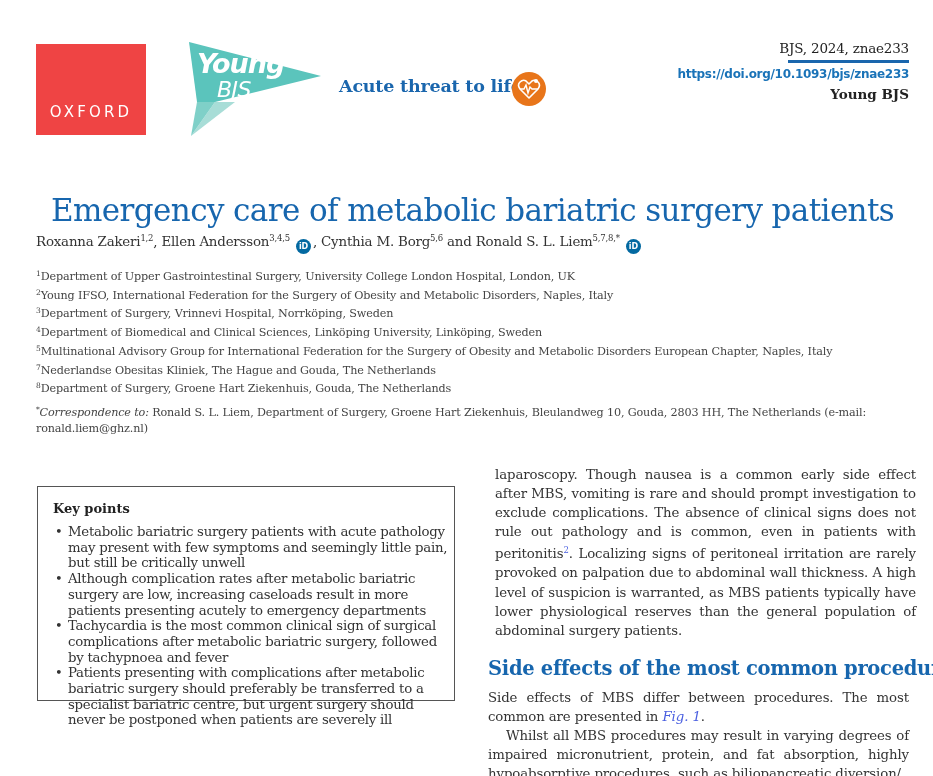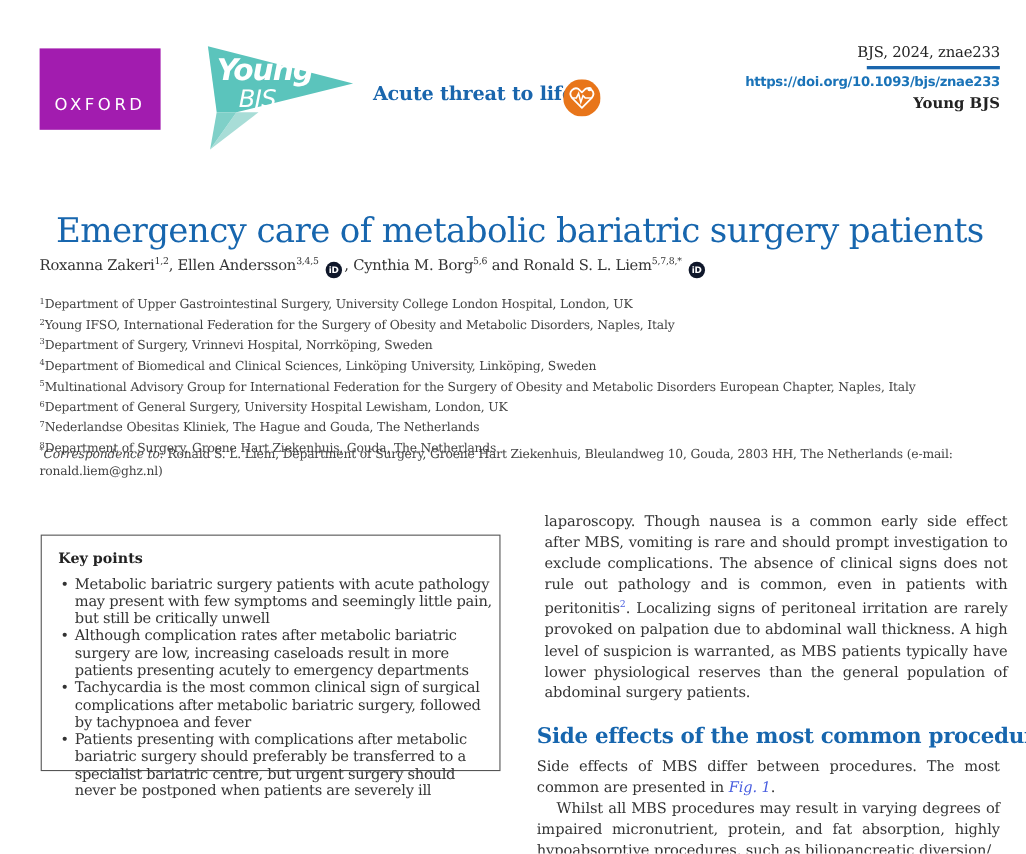--- a/index.html
+++ b/index.html
@@ -1,21 +1,21 @@
 <!DOCTYPE html>
 <html><head>
 <meta charset="utf-8">
 <style>
   html, body { margin: 0; padding: 0; background: #ffffff; }
   body { width: 933px; height: 776px; position: relative; overflow: hidden;
          font-family: "DejaVu Serif", "Liberation Serif", serif; color: #333333; }
   .abs { position: absolute; }
 
   
-  .oxford { left: 36px; top: 44px; width: 110px; height: 74px; background: #a21caf; }
+  .oxford { left: 36px; top: 44px; width: 110px; height: 91px; background: #ef4444; }
   .oxford span { position: absolute; left: 0; right: 0; bottom: 14px; text-align: center;
     color: #ffffff; font-family: "DejaVu Sans", "Liberation Sans", sans-serif; font-size: 15px;
     letter-spacing: 3.2px; }
 
   
   .ybjs { left: 187px; top: 40px; width: 136px; height: 98px; }
 
   
   .acute { left: 339px; top: 76px; font-family: "DejaVu Serif", serif; font-weight: bold;
     font-size: 17.5px; color: #1a66ad; letter-spacing: -0.2px; }
@@ -29,21 +29,21 @@
   .meta-journal { right: 24px; top: 86px; font-size: 13.5px; font-weight: bold; color: #222; }
 
   
   .title { left: 35px; top: 176px; font-size: 31px; color: #1766ae; letter-spacing: -0.6px;
     white-space: nowrap; }
 
   .authors { left: 36px; top: 233px; font-size: 13.4px; color: #333; white-space: nowrap;
     letter-spacing: -0.2px; }
   .authors sup { font-size: 8.5px; vertical-align: 5px; }
   .orcid { display: inline-block; width: 15px; height: 15px; border-radius: 50%;
-    background: #0f172a; color: #fff; font-family: "DejaVu Sans", sans-serif; font-size: 8px;
+    background: #0369a1; color: #fff; font-family: "DejaVu Sans", sans-serif; font-size: 8px;
     font-weight: bold; text-align: center; line-height: 15px; vertical-align: -3px; margin: 0 2px; }
 
   .affils { left: 36px; top: 266px; font-size: 11.2px; line-height: 15.7px; color: #444;
     letter-spacing: -0.15px; }
   .affils div { white-space: nowrap; }
   .affils sup { font-size: 7.5px; vertical-align: 4px; }
 
   .corr { left: 36px; top: 402px; width: 880px; font-size: 11.2px; line-height: 16px; color: #444;
     letter-spacing: -0.15px; }
   .corr i { font-style: italic; }
@@ -104,21 +104,20 @@
 <div class="abs authors">
   <span>Roxanna Zakeri</span><sup>1,2</sup><span>, </span><span>Ellen Andersson</span><sup>3,4,5</sup> <span class="orcid">iD</span><span>, </span><span>Cynthia M. Borg</span><sup>5,6</sup><span> and </span><span>Ronald S. L. Liem</span><sup>5,7,8,*</sup> <span class="orcid">iD</span>
 </div>
 
 <div class="abs affils">
   <div><sup>1</sup><span>Department of Upper Gastrointestinal Surgery, University College London Hospital, London, UK</span></div>
   <div><sup>2</sup><span>Young IFSO, International Federation for the Surgery of Obesity and Metabolic Disorders, Naples, Italy</span></div>
   <div><sup>3</sup><span>Department of Surgery, Vrinnevi Hospital, Norrköping, Sweden</span></div>
   <div><sup>4</sup><span>Department of Biomedical and Clinical Sciences, Linköping University, Linköping, Sweden</span></div>
   <div><sup>5</sup><span>Multinational Advisory Group for International Federation for the Surgery of Obesity and Metabolic Disorders European Chapter, Naples, Italy</span></div>
-  <div><sup>6</sup><span>Department of General Surgery, University Hospital Lewisham, London, UK</span></div>
   <div><sup>7</sup><span>Nederlandse Obesitas Kliniek, The Hague and Gouda, The Netherlands</span></div>
   <div><sup>8</sup><span>Department of Surgery, Groene Hart Ziekenhuis, Gouda, The Netherlands</span></div>
 </div>
 
 <div class="abs corr"><sup style="font-size:7.5px;vertical-align:4px">*</sup><i>Correspondence to:</i><span> Ronald S. L. Liem, Department of Surgery, Groene Hart Ziekenhuis, Bleulandweg 10, Gouda, 2803 HH, The Netherlands (e-mail: ronald.liem@ghz.nl)</span></div>
 
 <div class="abs kp">
   <div class="kp-title">Key points</div>
   <ul>
     <li>Metabolic bariatric surgery patients with acute pathology may present with few symptoms and seemingly little pain, but still be critically unwell</li>

